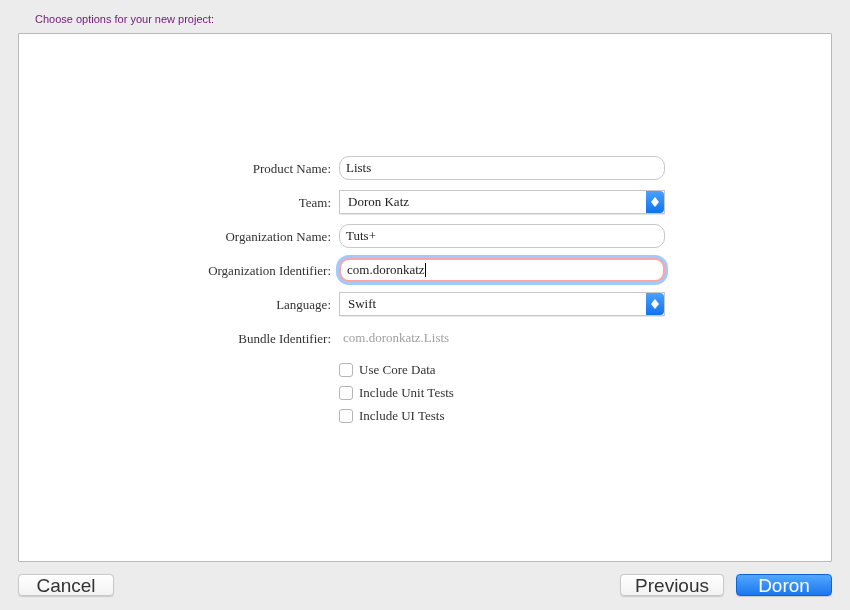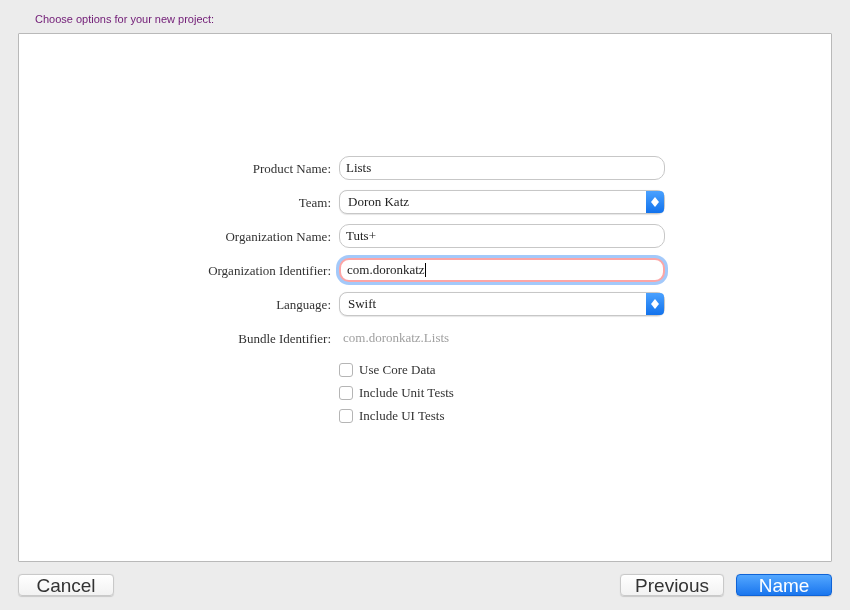--- a/index.html
+++ b/index.html
@@ -74,21 +74,21 @@
     .select-wrap {
       position: relative;
     }
     .select {
       width: 100%;
       height: 24px;
       padding: 3px 26px 3px 8px;
       font-size: 13px;
       font-family: inherit;
       border: 1px solid #c7c7c7;
-      border-radius: 8px;
+      border-radius: 0;
       background: #fff;
       appearance: none;
       -webkit-appearance: none;
       outline: none;
       color: #222;
       box-shadow: 0 0.5px 1px rgba(0,0,0,0.1);
     }
     .select-arrow {
       position: absolute;
       right: 1px;
@@ -257,15 +257,15 @@
         </div>
       </div>
 
     </div>
   </div>
 
   <div class="button-bar">
     <button class="btn">Cancel</button>
     <div class="spacer"></div>
     <button class="btn">Previous</button>
-    <button class="btn primary">Name</button>
+    <button class="btn primary">Doron</button>
   </div>
 </div>
 
 </body></html>

